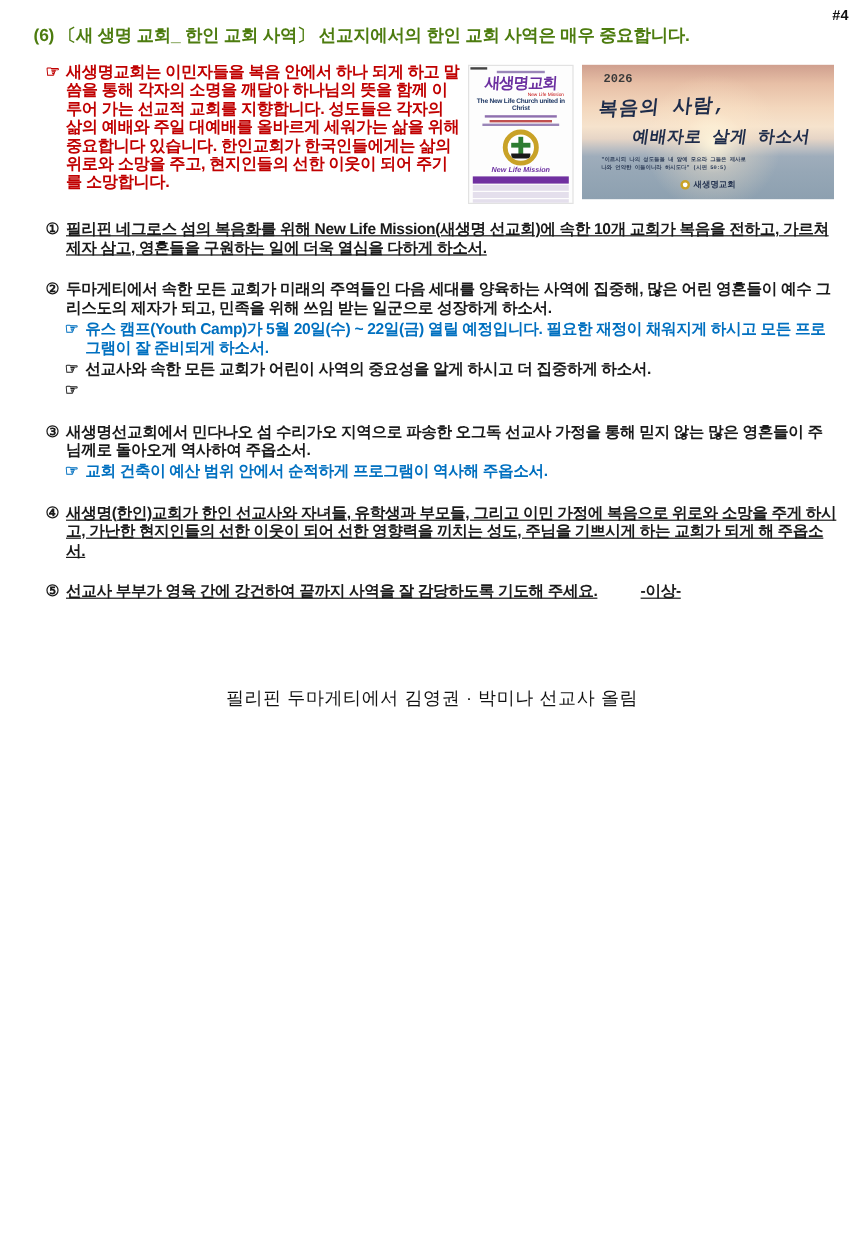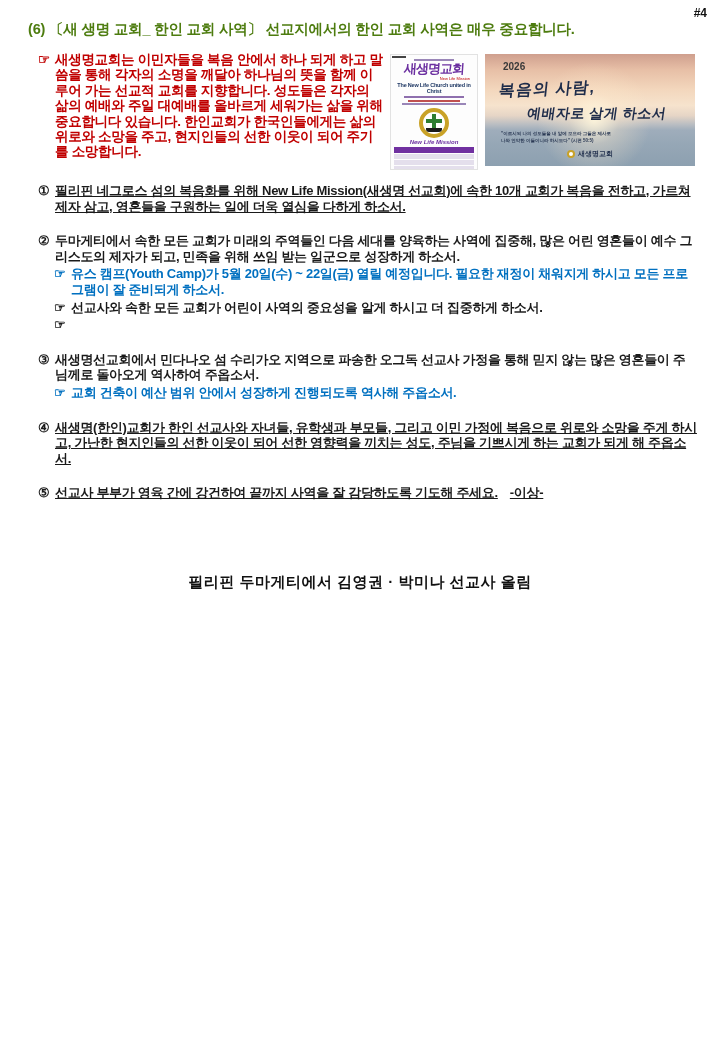--- a/index.html
+++ b/index.html
@@ -63,48 +63,49 @@
   .fl-table i.hd{background:#7030A0;height:6px;}
 
   
   .poster{
     flex:0 0 auto;width:210px;height:112px;margin-top:2px;
     position:relative;overflow:hidden;
     background:
       radial-gradient(circle at 52% 58%, rgba(255,246,220,0.95), rgba(255,235,205,0.35) 20%, rgba(255,235,205,0) 45%),
       linear-gradient(180deg,#cf9f8e 0%,#e7bfa6 14%,#f3d7bd 32%,#f6e3cd 46%,#e6d5c6 55%,#b9bdc2 63%,#9fadbb 68%,#96a7b6 80%,#8da0b0 100%);
     color:#1e2c4a;
+    font-family:Liberation Mono, monospace;
   }
   .po-year{position:absolute;left:18px;top:7px;font-size:10px;font-weight:bold;color:#3a3a3a;}
   .po-cal1{position:absolute;left:14px;top:25px;font-size:16px;font-weight:900;transform:skewX(-8deg) rotate(-2deg);letter-spacing:1px;}
   .po-cal2{position:absolute;left:42px;top:51px;font-size:14px;font-weight:900;transform:skewX(-8deg);letter-spacing:0.5px;}
   .po-quote{position:absolute;left:16px;top:77px;font-size:4.5px;font-weight:bold;line-height:6.5px;color:#2b3a55;}
   .po-logo{position:absolute;left:0;right:0;top:95px;text-align:center;font-size:7px;font-weight:bold;color:#243350;}
   .po-logo .dot{
     display:inline-block;width:8px;height:8px;border-radius:50%;
     background:#fff;border:2px solid #C9A227;box-sizing:border-box;vertical-align:middle;margin-right:3px;
   }
 
   
   .items{margin:13px 22px 0 38px;font-size:13px;font-weight:bold;letter-spacing:-0.3px;}
   .item{display:flex;line-height:15.6px;margin-bottom:19px;}
   .item .num{width:17px;flex:0 0 auto;}
   .item .body{flex:1;text-decoration:underline;}
   .sub{display:flex;margin:2px 0 0 16px;line-height:15.6px;}
   .sub .smk{width:17px;flex:0 0 auto;}
   .sub-blue{color:#0070C0;}
   .sub-black{color:#1a1a1a;}
-  .suffix{margin-left:12px;}
+  .suffix{margin-left:36px;}
   .wrap-item{margin-bottom:19px;}
   .wrap-item .main{display:flex;line-height:15.6px;}
   .wrap-item .main .num{width:17px;flex:0 0 auto;}
 
   .closing{
     margin-top:72px;text-align:center;
-    font-size:15px;font-weight:bold;color:#111;letter-spacing:0.5px;
+    font-size:15px;font-weight:normal;color:#111;letter-spacing:0.5px;
   }
 </style>
 </head>
 <body>
 
 <div class="page">
 
   <div class="page-num">#4</div>
 
   <div class="heading h6">(6) 〔새 생명 교회_ 한인 교회 사역〕  선교지에서의 한인 교회 사역은 매우 중요합니다.</div>
@@ -182,21 +183,21 @@
       </div>
     </div>
 
     <div class="wrap-item">
       <div class="main">
         <span class="num">③</span>
         <span class="body">새생명선교회에서 민다나오 섬 수리가오 지역으로 파송한 오그독 선교사 가정을 통해 믿지 않는 많은 영혼들이 주님께로 돌아오게 역사하여 주옵소서.</span>
       </div>
       <div class="sub sub-blue">
         <span class="smk">☞</span>
-        <span class="body">교회 건축이 예산 범위 안에서 성장하게 진행되도록 역사해 주옵소서.</span>
+        <span class="body">교회 건축이 예산 범위 안에서 순적하게 프로그램이 역사해 주옵소서.</span>
       </div>
     </div>
 
     <div class="item">
       <span class="num">④</span>
       <span class="body">새생명(한인)교회가 한인 선교사와 자녀들, 유학생과 부모들, 그리고 이민 가정에 복음으로 위로와 소망을 주게 하시고, 가난한 현지인들의 선한 이웃이 되어 선한 영향력을 끼치는 성도, 주님을 기쁘시게 하는 교회가 되게 해 주옵소서.</span>
     </div>
 
     <div class="item">
       <span class="num">⑤</span>

